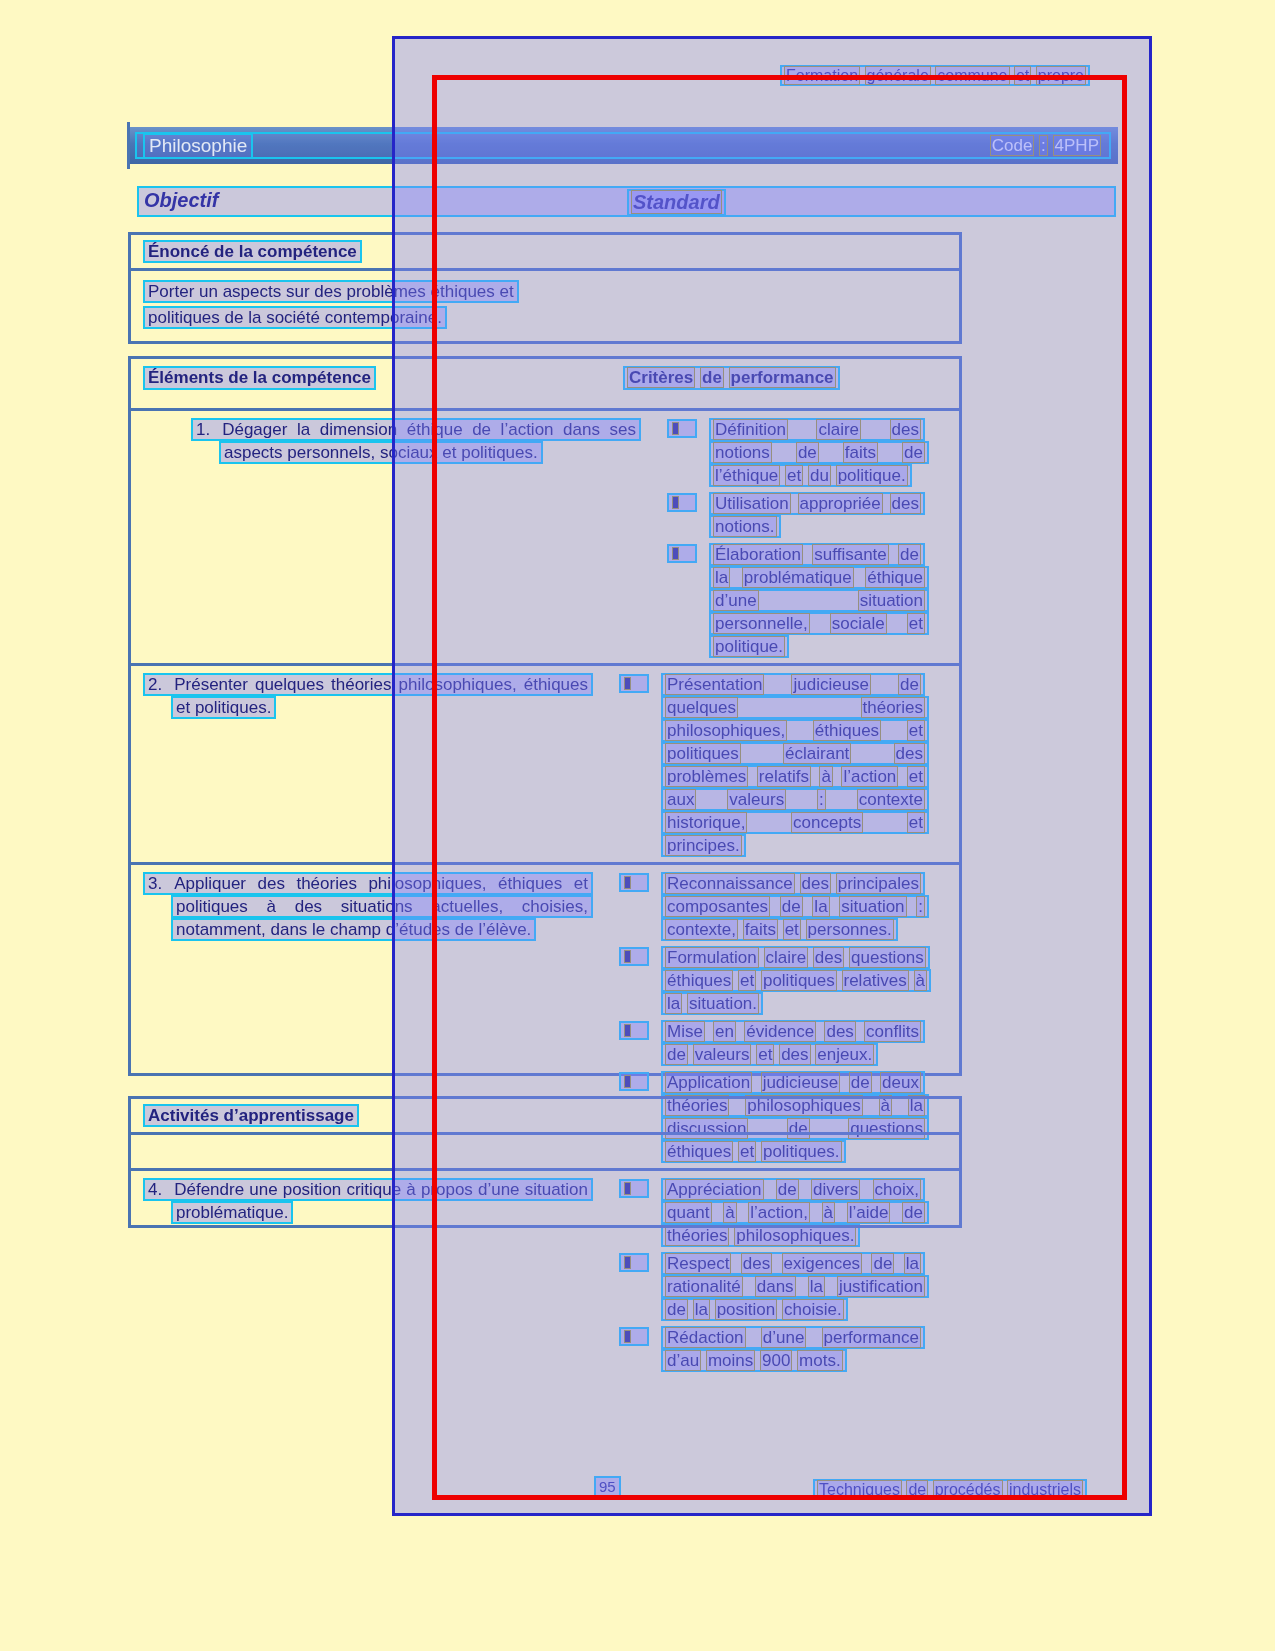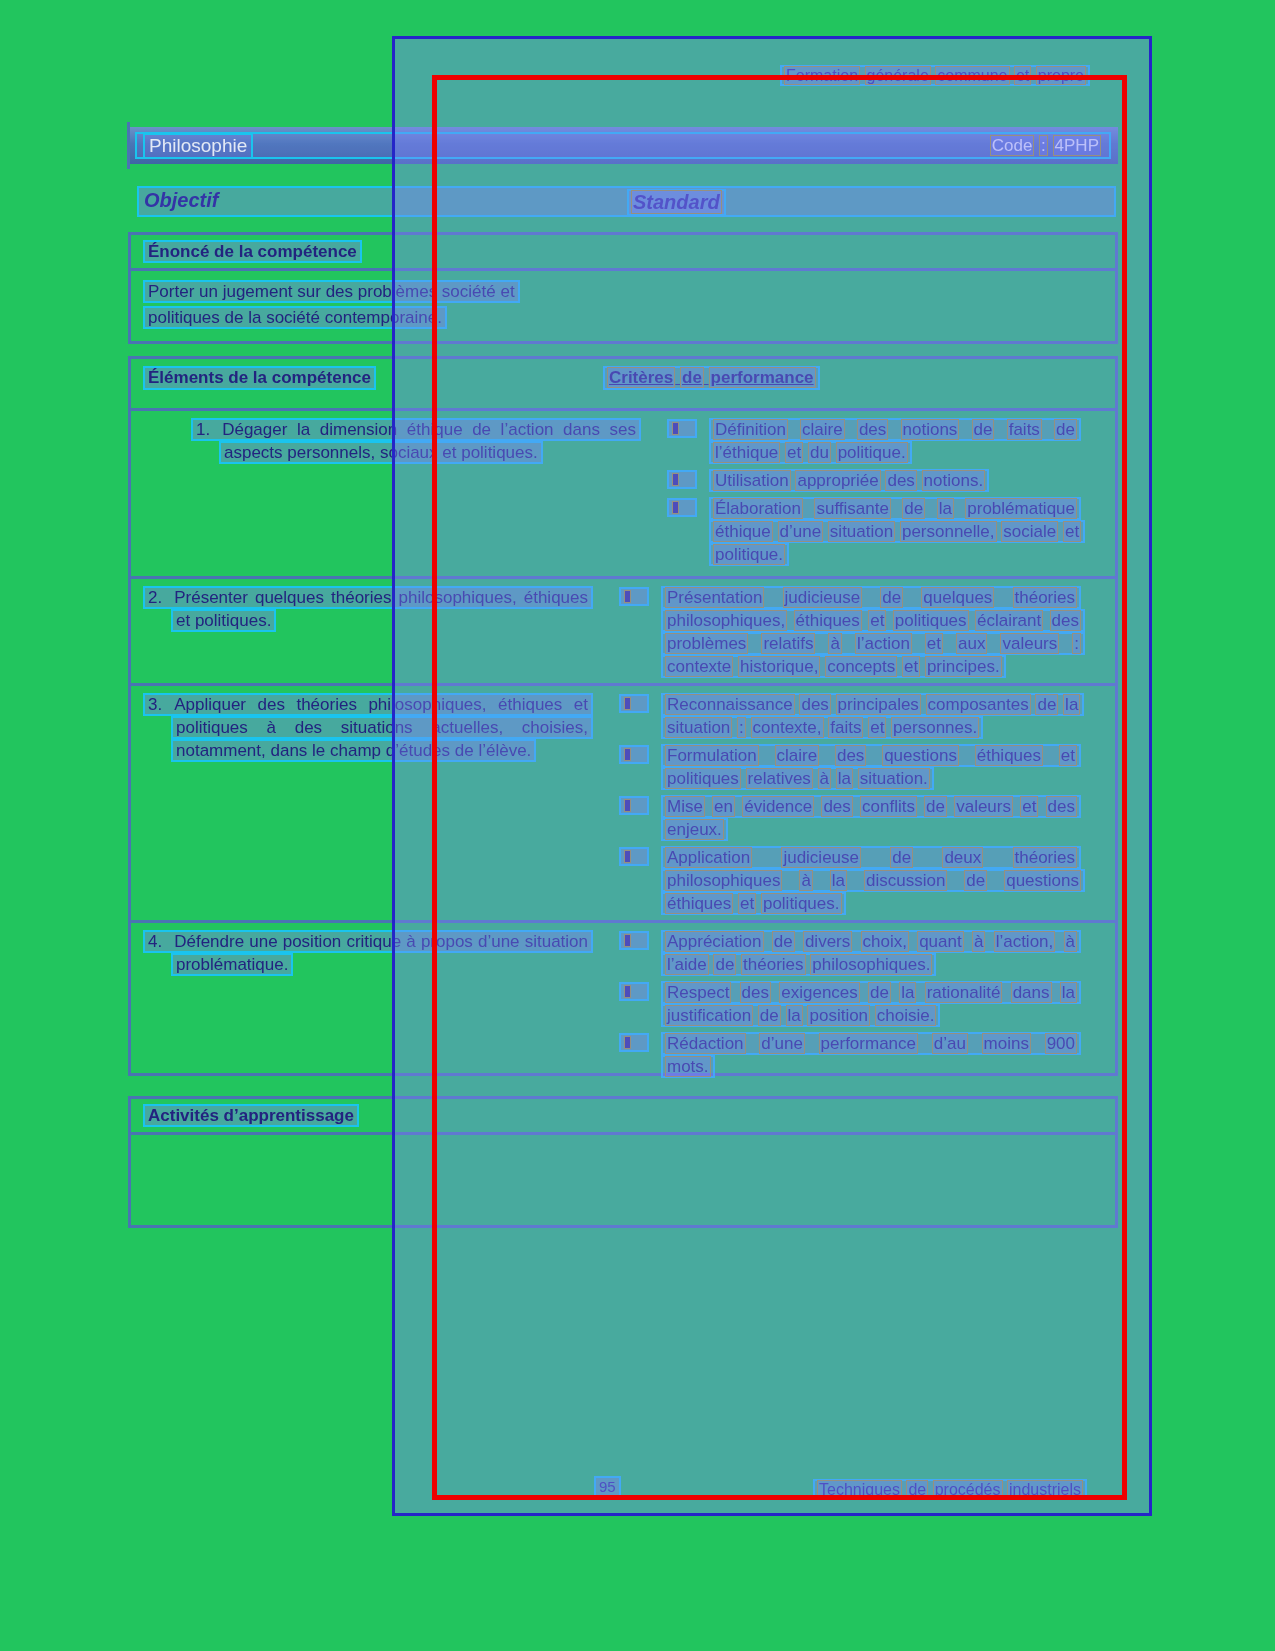--- a/index.html
+++ b/index.html
@@ -1,17 +1,17 @@
 <!DOCTYPE html>
 <html style="--c_text: #23237f; --c_text_soft: #2d2d9c; --c_table: #4a74b2; --c_cyan: #1ac4ee; --c_olive: #a39a2a; --c_hl: rgba(128,128,255,0.40); --c_hl_soft: rgba(128,128,255,0.26); --c_overlay: rgba(130,130,255,0.40); --c_overlay_border: #2525c8; --c_red: #ee0000; --c_bar_a: #6b93c9; --c_bar_b: #3f66a5; --c_bar_text: #e3e9f5; --c_title: #3434a6;"><head>
 <meta charset="utf-8">
 <style>
   html,body{margin:0;padding:0;background:#9aa0a6;}
   .page{
-    position:relative;width:1275px;height:1651px;background:#22c55e;
+    position:relative;width:1275px;height:1651px;background:#fef9c3;
     font-family:"Liberation Sans",sans-serif;color:var(--c_text);
     overflow:hidden;margin:0 auto;
   }
   
   .hl{
     background:var(--c_hl);
     border:2px solid var(--c_cyan);
     padding:0 3px;
     -webkit-box-decoration-break:clone;box-decoration-break:clone;
   }
@@ -48,29 +48,29 @@
   .bar-code{font-size:17px;color:var(--c_bar_text);border:none;background:none;}
   
   .obj-band{
     position:absolute;left:137px;top:186px;width:975px;height:27px;
     border:2px solid var(--c_cyan);background:var(--c_hl);
     font-size:20px;font-weight:bold;font-style:italic;color:var(--c_title);text-align:center;
   }
   .obj{position:absolute;left:5px;top:1px;}
   .std{position:absolute;left:488px;top:1px;}
   
-  .tbl{position:absolute;left:128px;width:990px;border:3px solid var(--c_table);box-sizing:border-box;font-size:17px;}
+  .tbl{position:absolute;left:128px;width:834px;border:3px solid var(--c_table);box-sizing:border-box;font-size:17px;}
   .t-head{border-bottom:3px solid var(--c_table);padding:7px 0 6px 12px;}
   .tbl1{top:232px;height:112px;}
   .tbl1 .t-body{padding:8px 0 0 12px;}
   .tbl1 .line{line-height:26px;}
   .tbl2{top:356px;height:720px;}
   .t-head.grid{display:grid;grid-template-columns:472px 1fr;padding:7px 0 18px 0;}
   .left-h{margin-left:12px;justify-self:start;}
-  .right-h{margin-left:0;justify-self:start;text-decoration:underline;}
+  .right-h{margin-left:20px;justify-self:start;}
   .c-row{display:grid;grid-template-columns:472px 1fr;box-sizing:border-box;padding-top:7px;}
   .c-row + .c-row{border-top:3px solid var(--c_table);}
   .row1{min-height:165px;margin-left:48px;}
   .row2{min-height:104px;}
   .row3{min-height:230px;}
   .row4{min-height:184px;}
   .cell-l{padding:0 10px 0 12px;}
   .cell-r{padding:0 30px 0 16px;}
   .elem{text-align:justify;line-height:23px;text-indent:-28px;padding-left:28px;}
   .num{margin-right:12px;}
@@ -112,21 +112,21 @@
   <div class="obj-band">
     <span class="obj">Objectif</span>
     <span class="std wb"><span class="w">Standard</span></span>
   </div>
 
   <div class="tbl tbl1">
     <div class="t-head">
       <span class="hl bold">Énoncé de la compétence</span>
     </div>
     <div class="t-body">
-      <div class="line"><span class="hl">Porter un jugement sur des problèmes société et</span></div>
+      <div class="line"><span class="hl">Porter un aspects sur des problèmes éthiques et</span></div>
       <div class="line"><span class="hl">politiques de la société contemporaine.</span></div>
     </div>
   </div>
 
   <div class="tbl tbl2">
     <div class="t-head grid">
       <span class="hl bold left-h">Éléments de la compétence</span>
       <span class="wb bold right-h"><span class="w">Critères</span> <span class="w">de</span> <span class="w">performance</span></span>
     </div>
 

